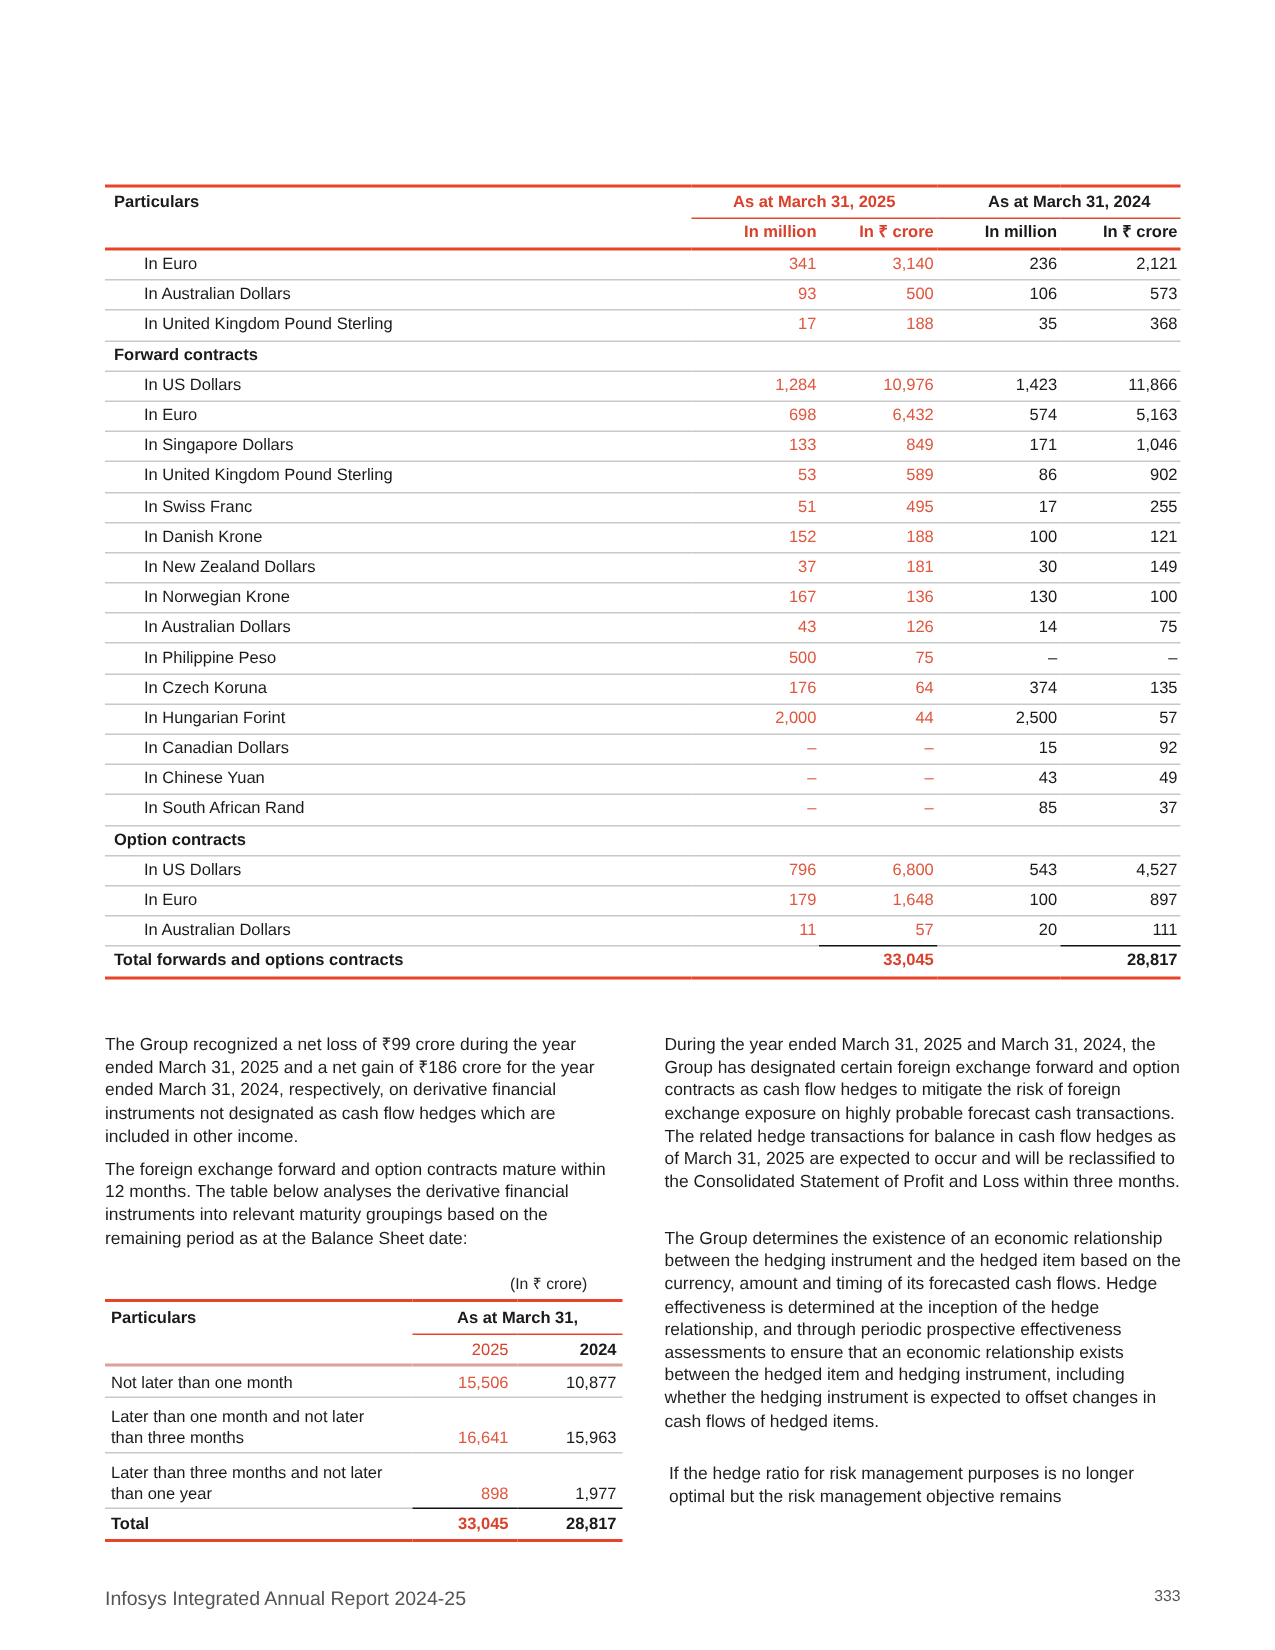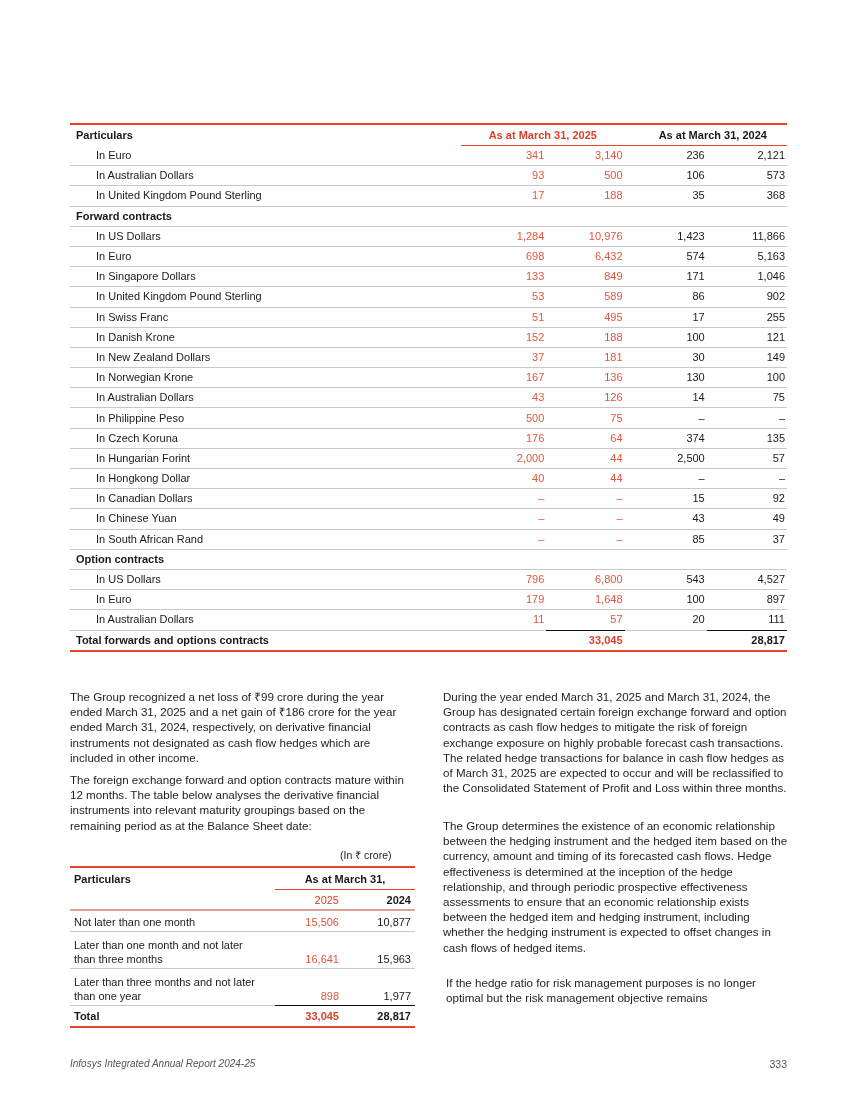--- a/index.html
+++ b/index.html
@@ -59,21 +59,21 @@
     .mat-table .mr td { border-bottom: 1px solid #c8c8c8; vertical-align: bottom; padding-bottom: 2px; line-height: 14px; }
     .mat-table .mr.single td { height: 18px; }
     .mat-table .mr.double td { height: 34px; }
     .mat-table td.ml { padding-left: 4px; }
     .mat-table td.mv { text-align: right; padding-right: 6px; }
     .mat-table td.mv2 { text-align: right; padding-right: 4px; }
     .mat-table .mlast td.ul { border-bottom: 1.5px solid #111; }
     .mat-table .mtot td { font-weight: bold; height: 20px; border-bottom: 2px solid #e8442a; }
 
     .footer-left {
-      position: absolute; left: 70px; top: 1058px; font-size: 10px; color: #555; font-style: italic;
+      position: absolute; left: 70px; top: 1058px; font-size: 13px; color: #555;
     }
     .footer-right {
       position: absolute; right: 63px; top: 1058px; font-size: 10.5px; color: #555;
     }
   </style>
 </head>
 <body>
 
 <table class="main-table">
   <colgroup>
@@ -82,20 +82,27 @@
       <col class="col-b">
       <col class="col-c">
       <col class="col-d">
   </colgroup>
   <tbody>
       <tr class="hdr1">
     <td class="label flush">Particulars</td>
     <td colspan="2" class="center redb grp2025">As at March 31, 2025</td>
     <td colspan="2" class="center grp2024" style="padding-left:14px;">As at March 31, 2024</td>
   </tr>
+  <tr class="hdr2">
+    <td></td>
+    <td class="num redb">In million</td>
+    <td class="num redb">In ₹ crore</td>
+    <td class="num">In million</td>
+    <td class="num">In ₹ crore</td>
+  </tr>
 
   <tr class="row">
     <td class="label">In Euro</td>
     <td class="num red">341</td>
     <td class="num red">3,140</td>
     <td class="num">236</td>
     <td class="num">2,121</td>
   </tr>
   <tr class="row">
     <td class="label">In Australian Dollars</td>
@@ -192,27 +199,20 @@
         <td class="num red">64</td>
         <td class="num">374</td>
         <td class="num">135</td>
       </tr>
   <tr class="row">
         <td class="label">In Hungarian Forint</td>
         <td class="num red">2,000</td>
         <td class="num red">44</td>
         <td class="num">2,500</td>
         <td class="num">57</td>
-      </tr>
-  <tr class="row">
-        <td class="label">In Hongkong Dollar</td>
-        <td class="num red">40</td>
-        <td class="num red">44</td>
-        <td class="num">–</td>
-        <td class="num">–</td>
       </tr>
   <tr class="row">
         <td class="label">In Canadian Dollars</td>
         <td class="num red">–</td>
         <td class="num red">–</td>
         <td class="num">15</td>
         <td class="num">92</td>
       </tr>
   <tr class="row">
         <td class="label">In Chinese Yuan</td>

